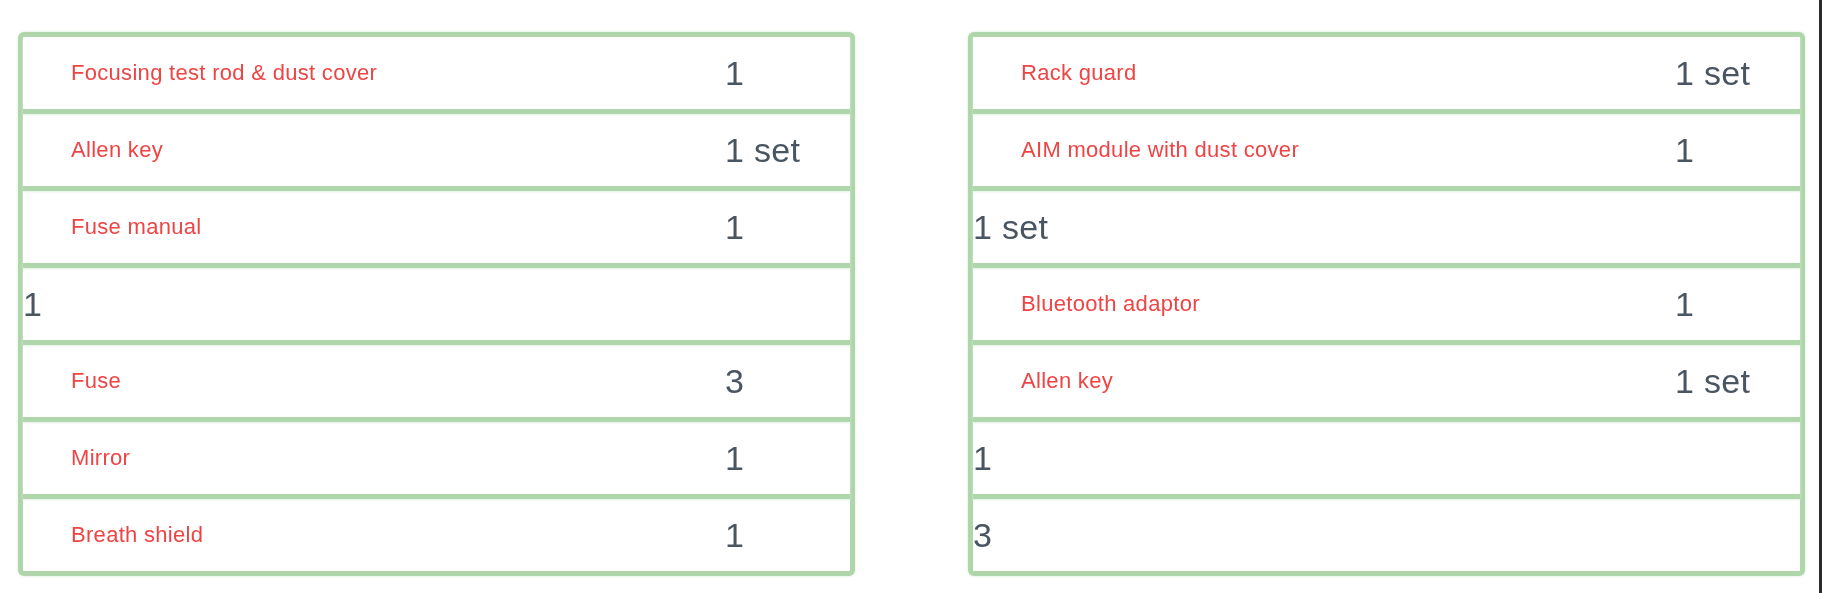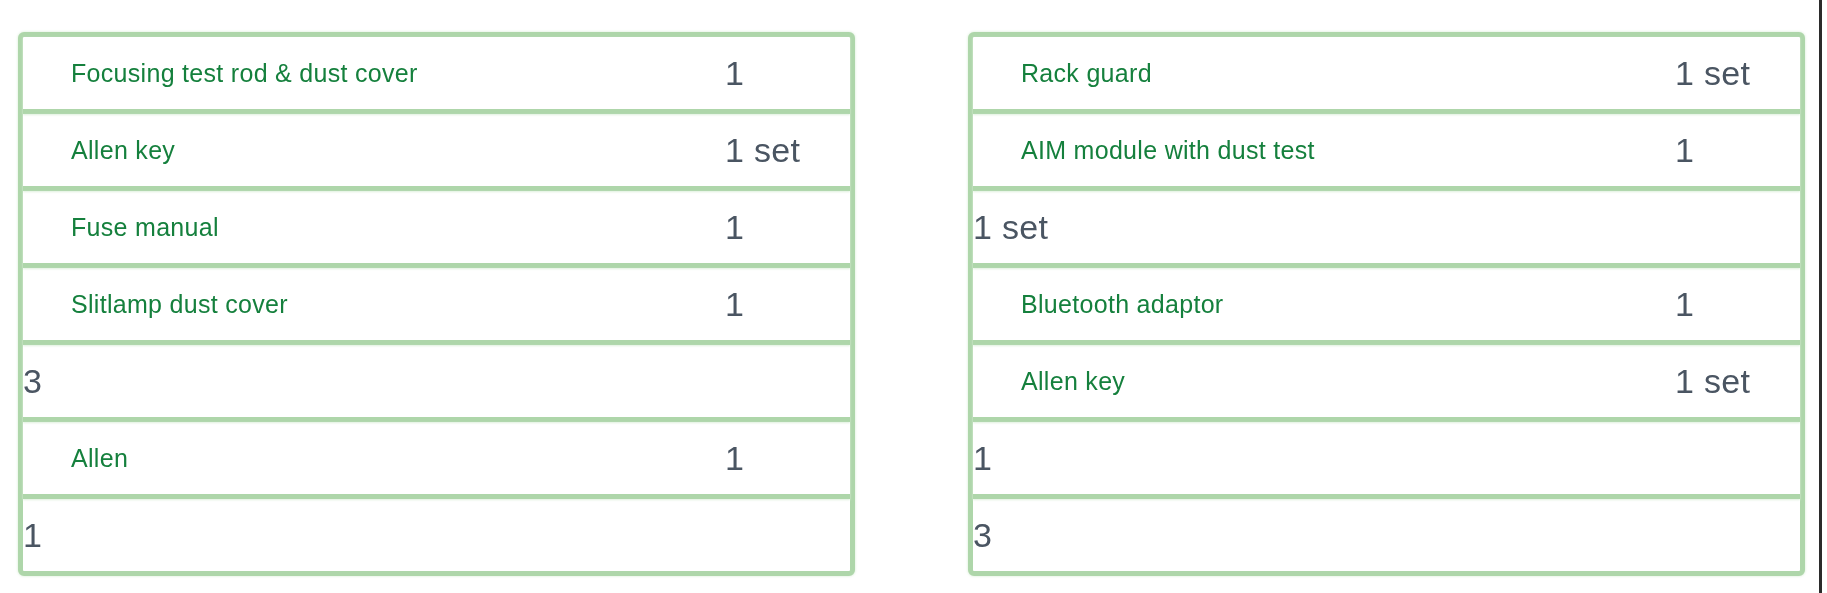--- a/index.html
+++ b/index.html
@@ -34,23 +34,23 @@
     align-items: center;
     box-sizing: content-box;
   }
   .acc-row:not(:last-child) {
     border-bottom: 5px solid #aed6aa;
     box-shadow: 0 1px 2px #dff0dd;
   }
   .acc-item {
     flex: 1 1 auto;
     padding-left: 48px;
-    font-size: 25px;
+    font-size: 22px;
     letter-spacing: 0.3px;
-    color: #15803d;
+    color: #ef4444;
     white-space: nowrap;
     overflow: hidden;
   }
   .acc-qty {
     flex: 0 0 125px;
     width: 125px;
     font-size: 34px;
     letter-spacing: 0.3px;
     color: #4a5562;
     text-align: left;
@@ -78,46 +78,47 @@
     <div class="acc-item">Allen key</div>
     <div class="acc-qty">1 set</div>
   </div>
 
   <div class="acc-row">
     <div class="acc-item">Fuse manual</div>
     <div class="acc-qty">1</div>
   </div>
 
   <div class="acc-row">
-    <div class="acc-item">Slitlamp dust cover</div>
     <div class="acc-qty">1</div>
   </div>
 
   <div class="acc-row">
+    <div class="acc-item">Fuse</div>
     <div class="acc-qty">3</div>
   </div>
 
   <div class="acc-row">
-    <div class="acc-item">Allen</div>
+    <div class="acc-item">Mirror</div>
     <div class="acc-qty">1</div>
   </div>
 
   <div class="acc-row">
+    <div class="acc-item">Breath shield</div>
     <div class="acc-qty">1</div>
   </div>
 </div>
 
 <div class="accessory-table right">
   <div class="acc-row">
     <div class="acc-item">Rack guard</div>
     <div class="acc-qty">1 set</div>
   </div>
 
   <div class="acc-row">
-    <div class="acc-item">AIM module with dust test</div>
+    <div class="acc-item">AIM module with dust cover</div>
     <div class="acc-qty">1</div>
   </div>
 
   <div class="acc-row">
     <div class="acc-qty">1 set</div>
   </div>
 
   <div class="acc-row">
     <div class="acc-item">Bluetooth adaptor</div>
     <div class="acc-qty">1</div>

